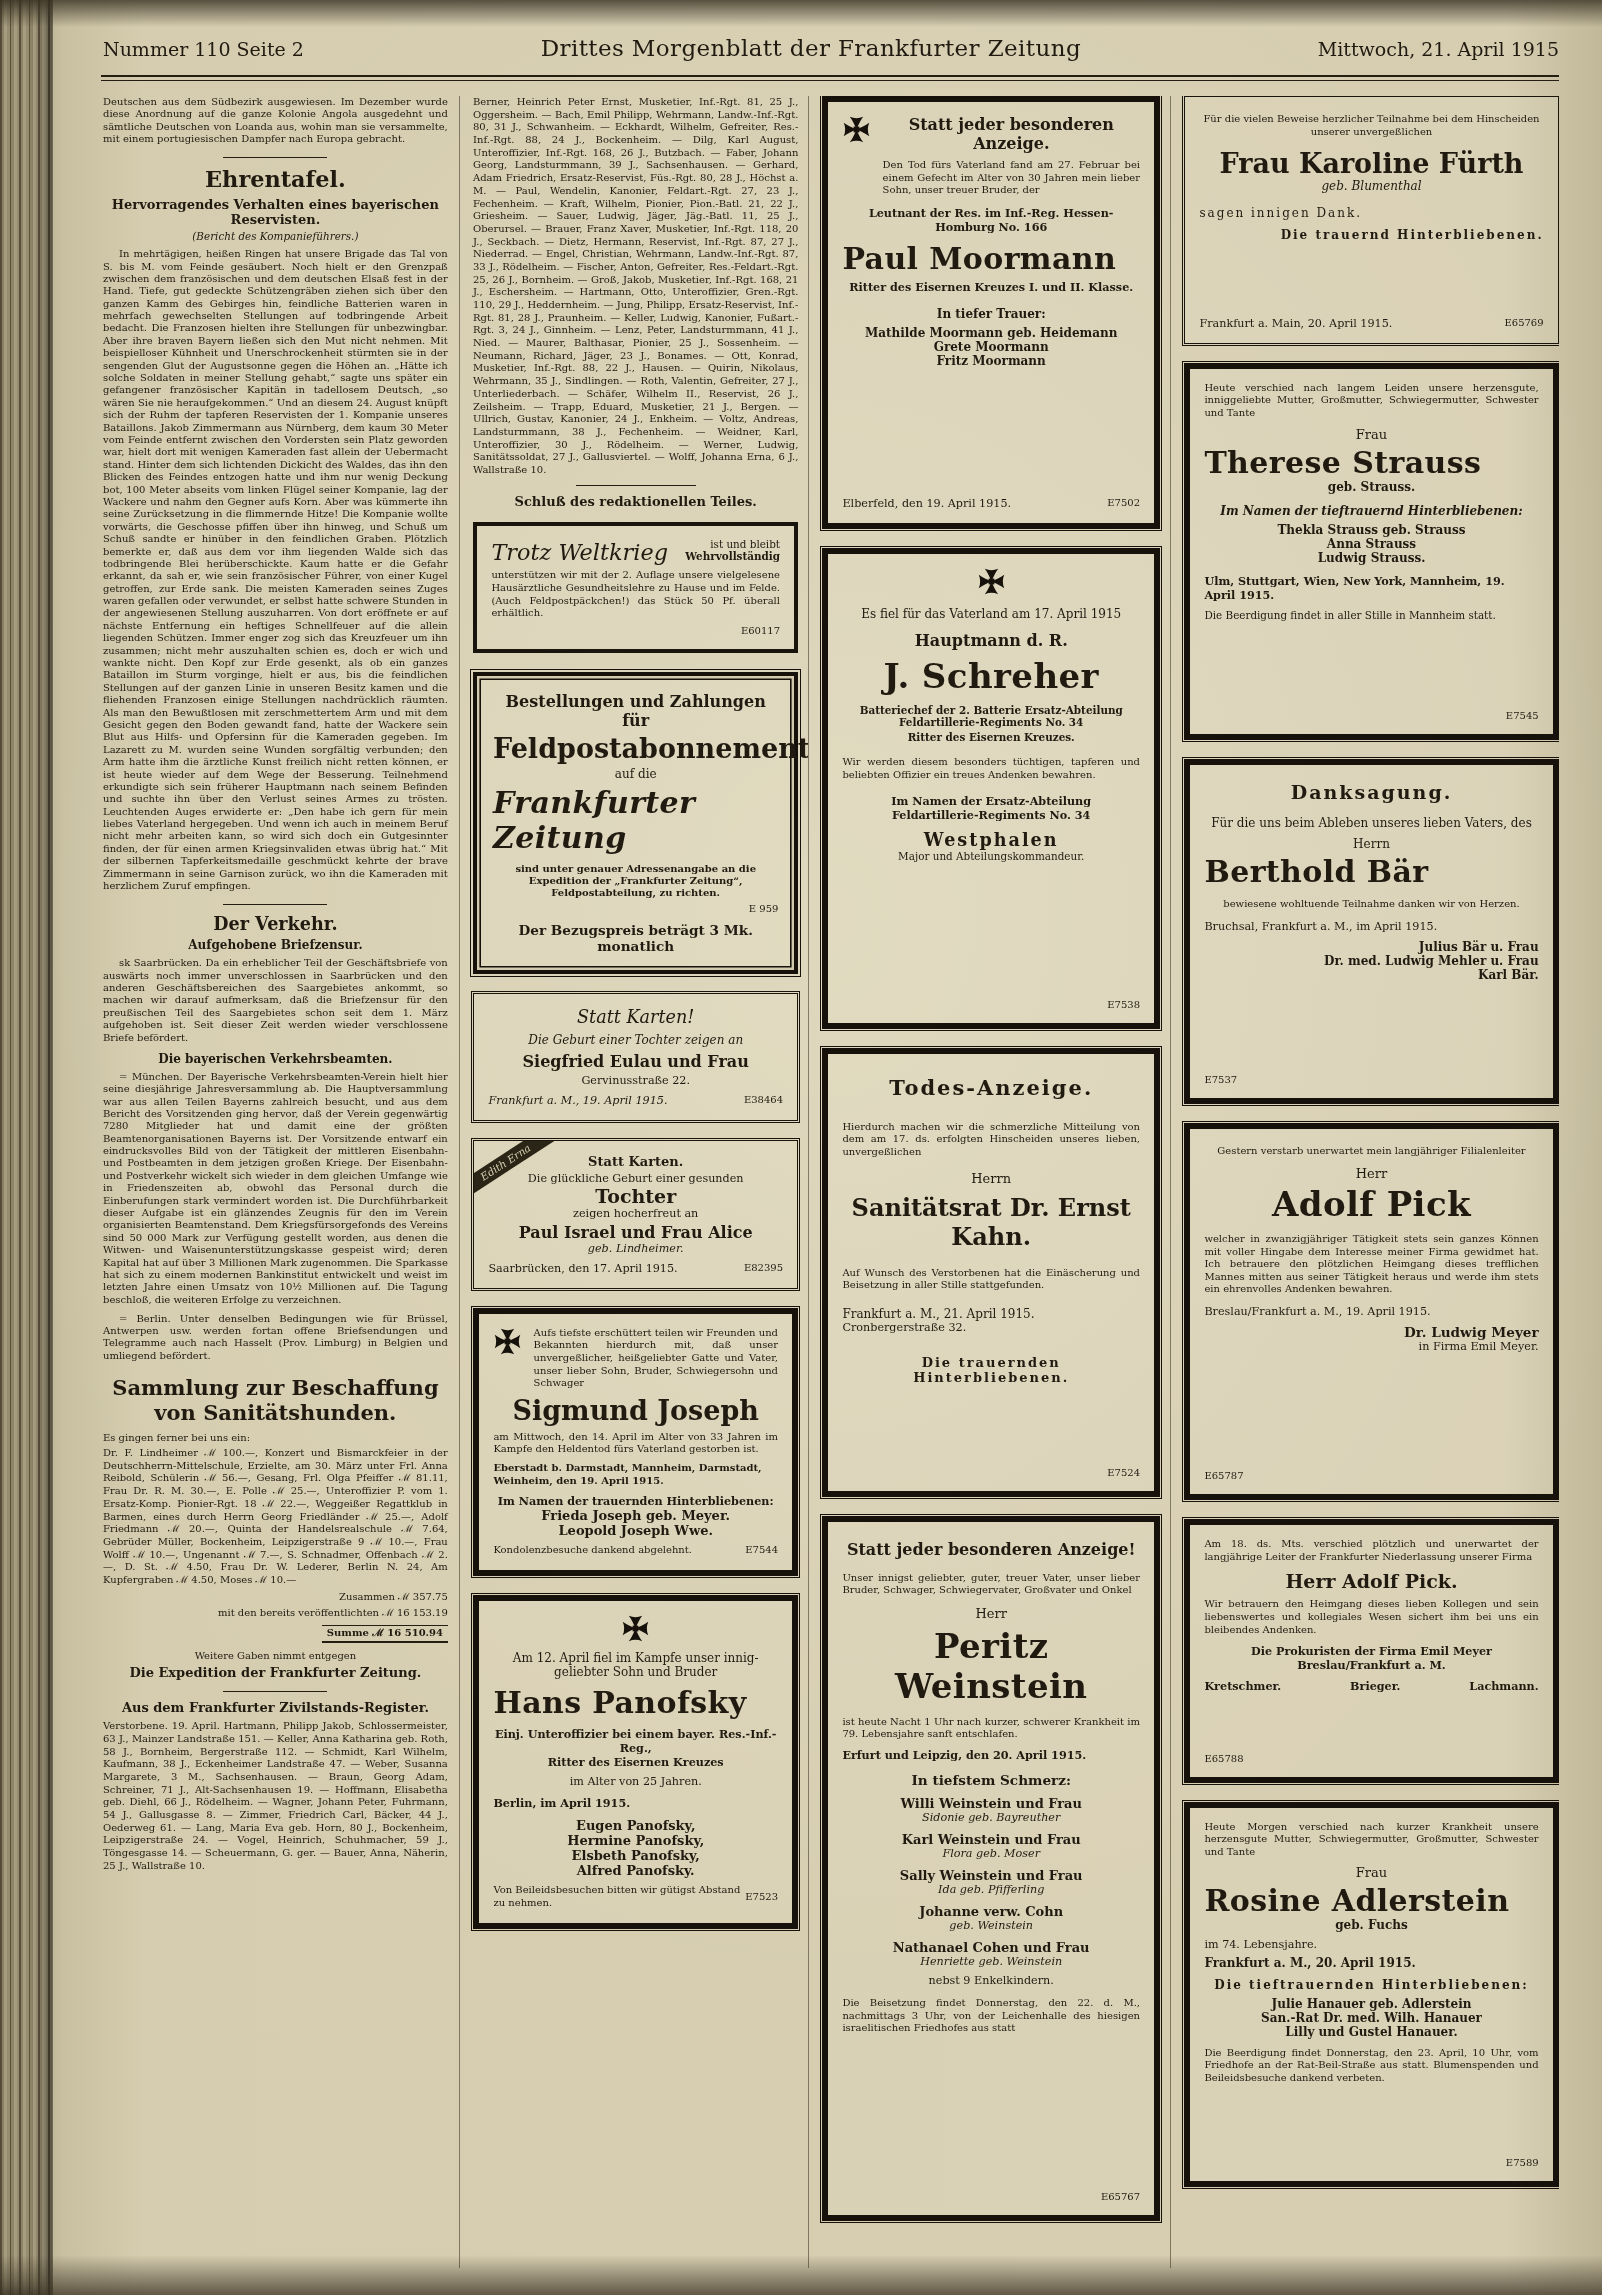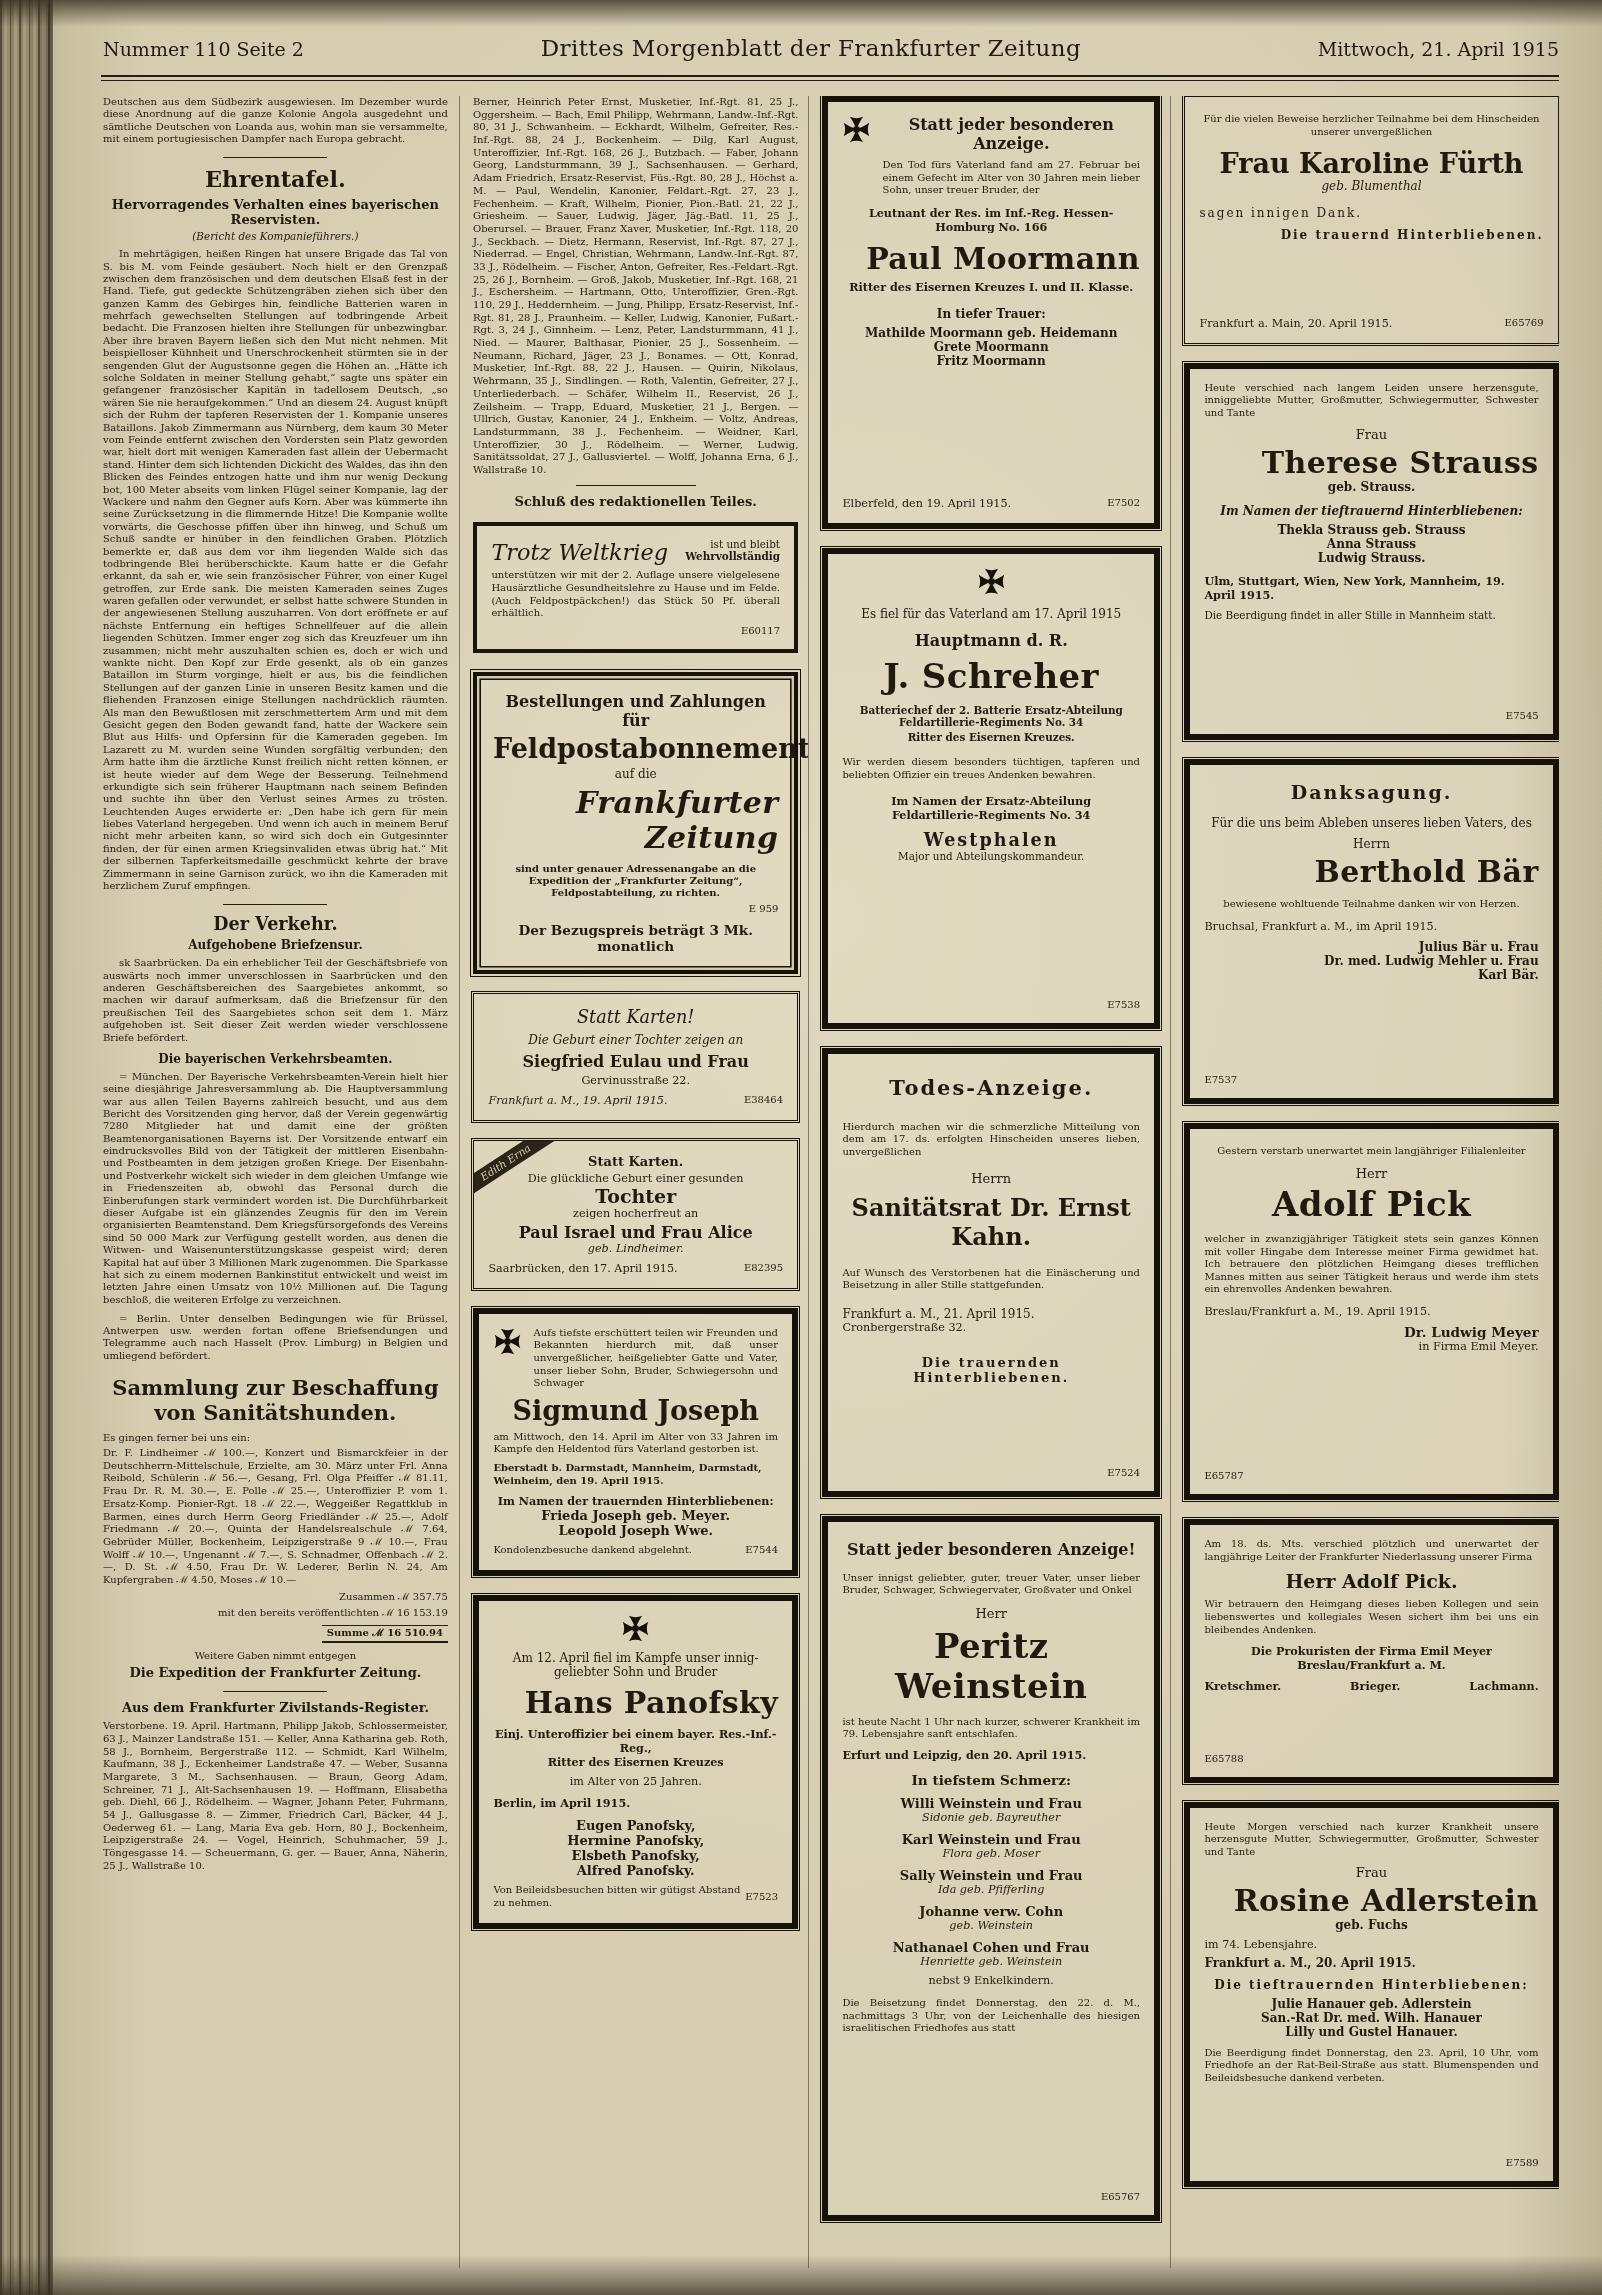--- a/index.html
+++ b/index.html
@@ -36,21 +36,21 @@
   .f13{font-size:10.4px}.f14{font-size:11.2px}.f15{font-size:12px}.f16{font-size:13px}
   .f17{font-size:13.6px}.f18{font-size:16px}.f20{font-size:16px}.f22{font-size:17.6px}
   .f24{font-size:19px}.f26{font-size:21px}.f28{font-size:22.4px}
   .mt4{margin-top:3.2px}.mt6{margin-top:4.8px}.mt8{margin-top:6.4px}.mt10{margin-top:8px}
   .mt12{margin-top:9.6px}.mt16{margin-top:13px}.mt20{margin-top:16px}.mt26{margin-top:21px}
   .indent{text-indent:16px}
   .divider{width:104px;border-top:1.6px solid #241e12;margin:11.2px auto 8px}
   .mini-rule{width:120px;border-top:1.6px solid #241e12;margin:8px auto}
   .nm-30{font-size:24px;font-weight:bold;text-align:center}
   .nm-34{font-size:27px;font-weight:bold;text-align:center}
-  .nm-38{font-size:30px;font-weight:bold;text-align:right;letter-spacing:0.4px}
+  .nm-38{font-size:30px;font-weight:bold;text-align:left;letter-spacing:0.4px}
   .nm-42{font-size:34px;font-weight:bold;text-align:center;letter-spacing:0.4px}
   .box{border:2.4px solid #1a150c;padding:13px 14.4px;margin-bottom:19px;display:flex;flex-direction:column;background:rgba(250,246,228,.10);position:relative}
   .mourning{border:6.4px solid #16120b;outline:0.8px solid #16120b;outline-offset:1.6px}
   .ornate{border:4.8px solid #16120b;outline:1.6px solid #16120b;outline-offset:2.4px;box-shadow:inset 0 0 0 2.4px #d3caad, inset 0 0 0 4px #16120b;padding:16px 16px}
   .thinbox{border:1.6px solid #1a150c;outline:0.8px solid #1a150c;outline-offset:1.6px}
   .code{margin-top:auto;align-self:flex-end;font-size:10px;padding-top:4.8px}
   .row{display:flex;justify-content:space-between;align-items:center;margin-top:auto;padding-top:6.4px}
   .ek{width:29px;height:29px;fill:#16120b;flex:0 0 auto}
   .ek-c{display:block;margin:0 auto 4.8px}
   .ekrow{display:flex;gap:11.2px;align-items:flex-start}

